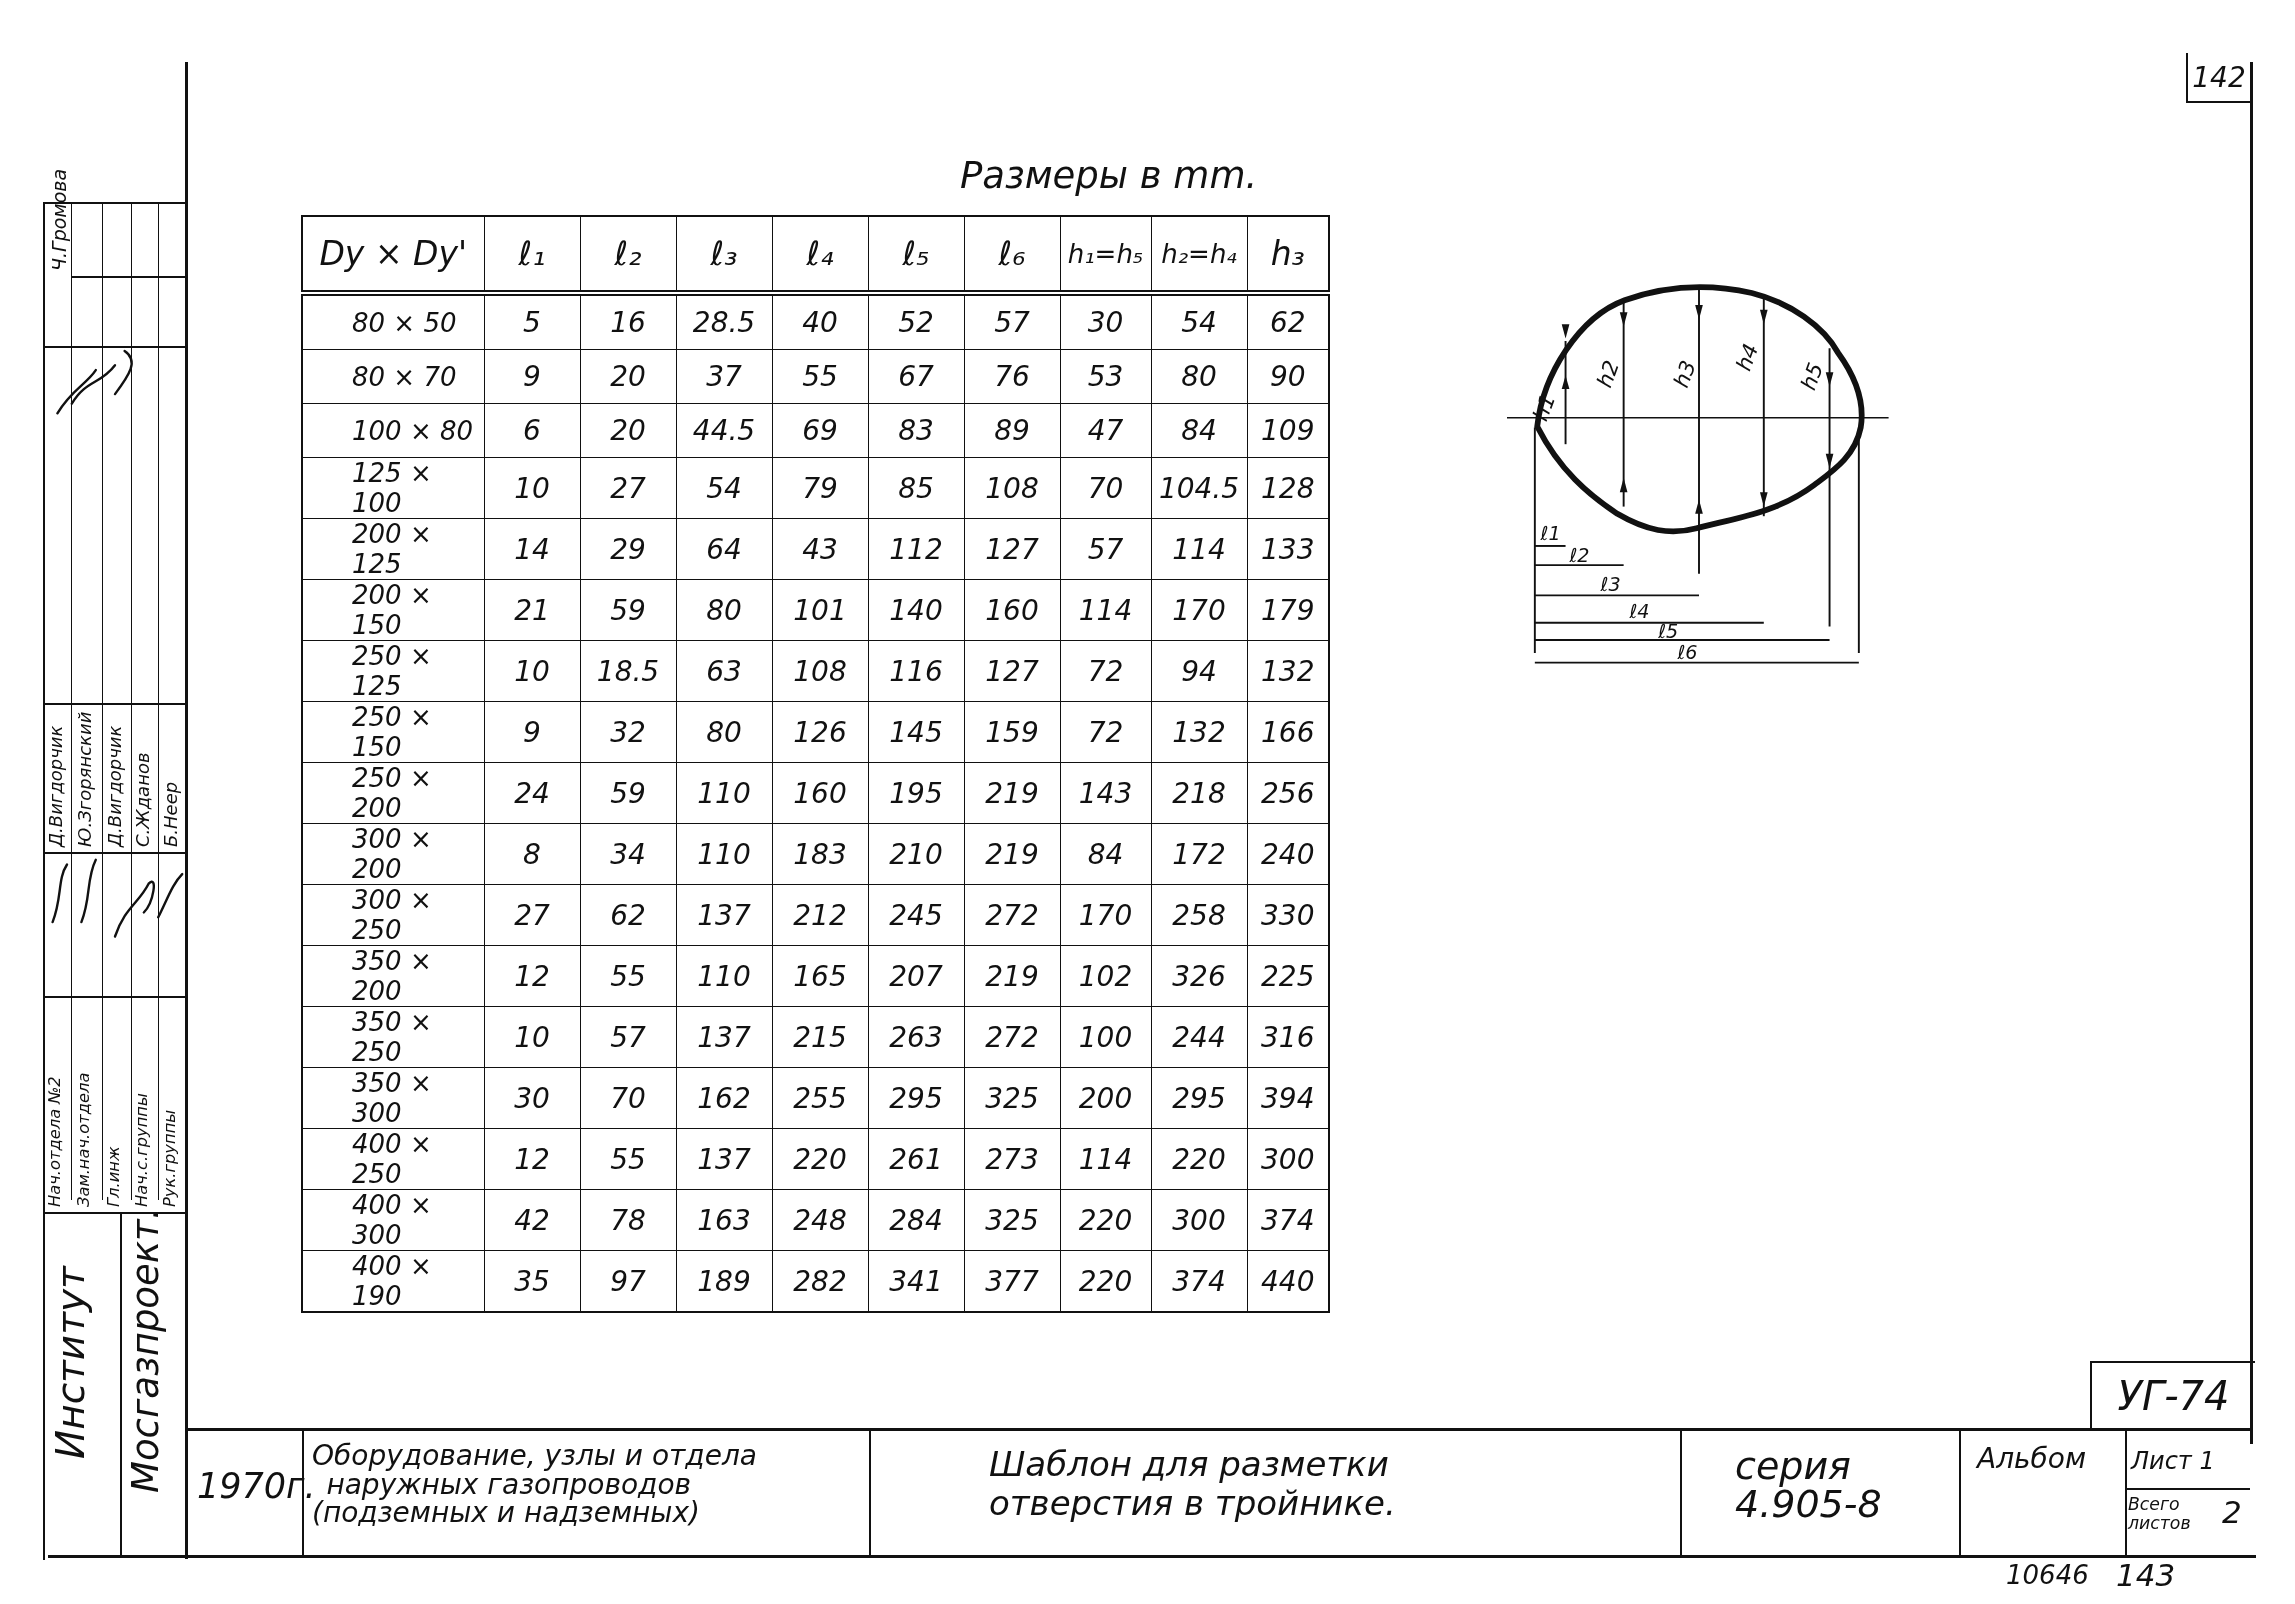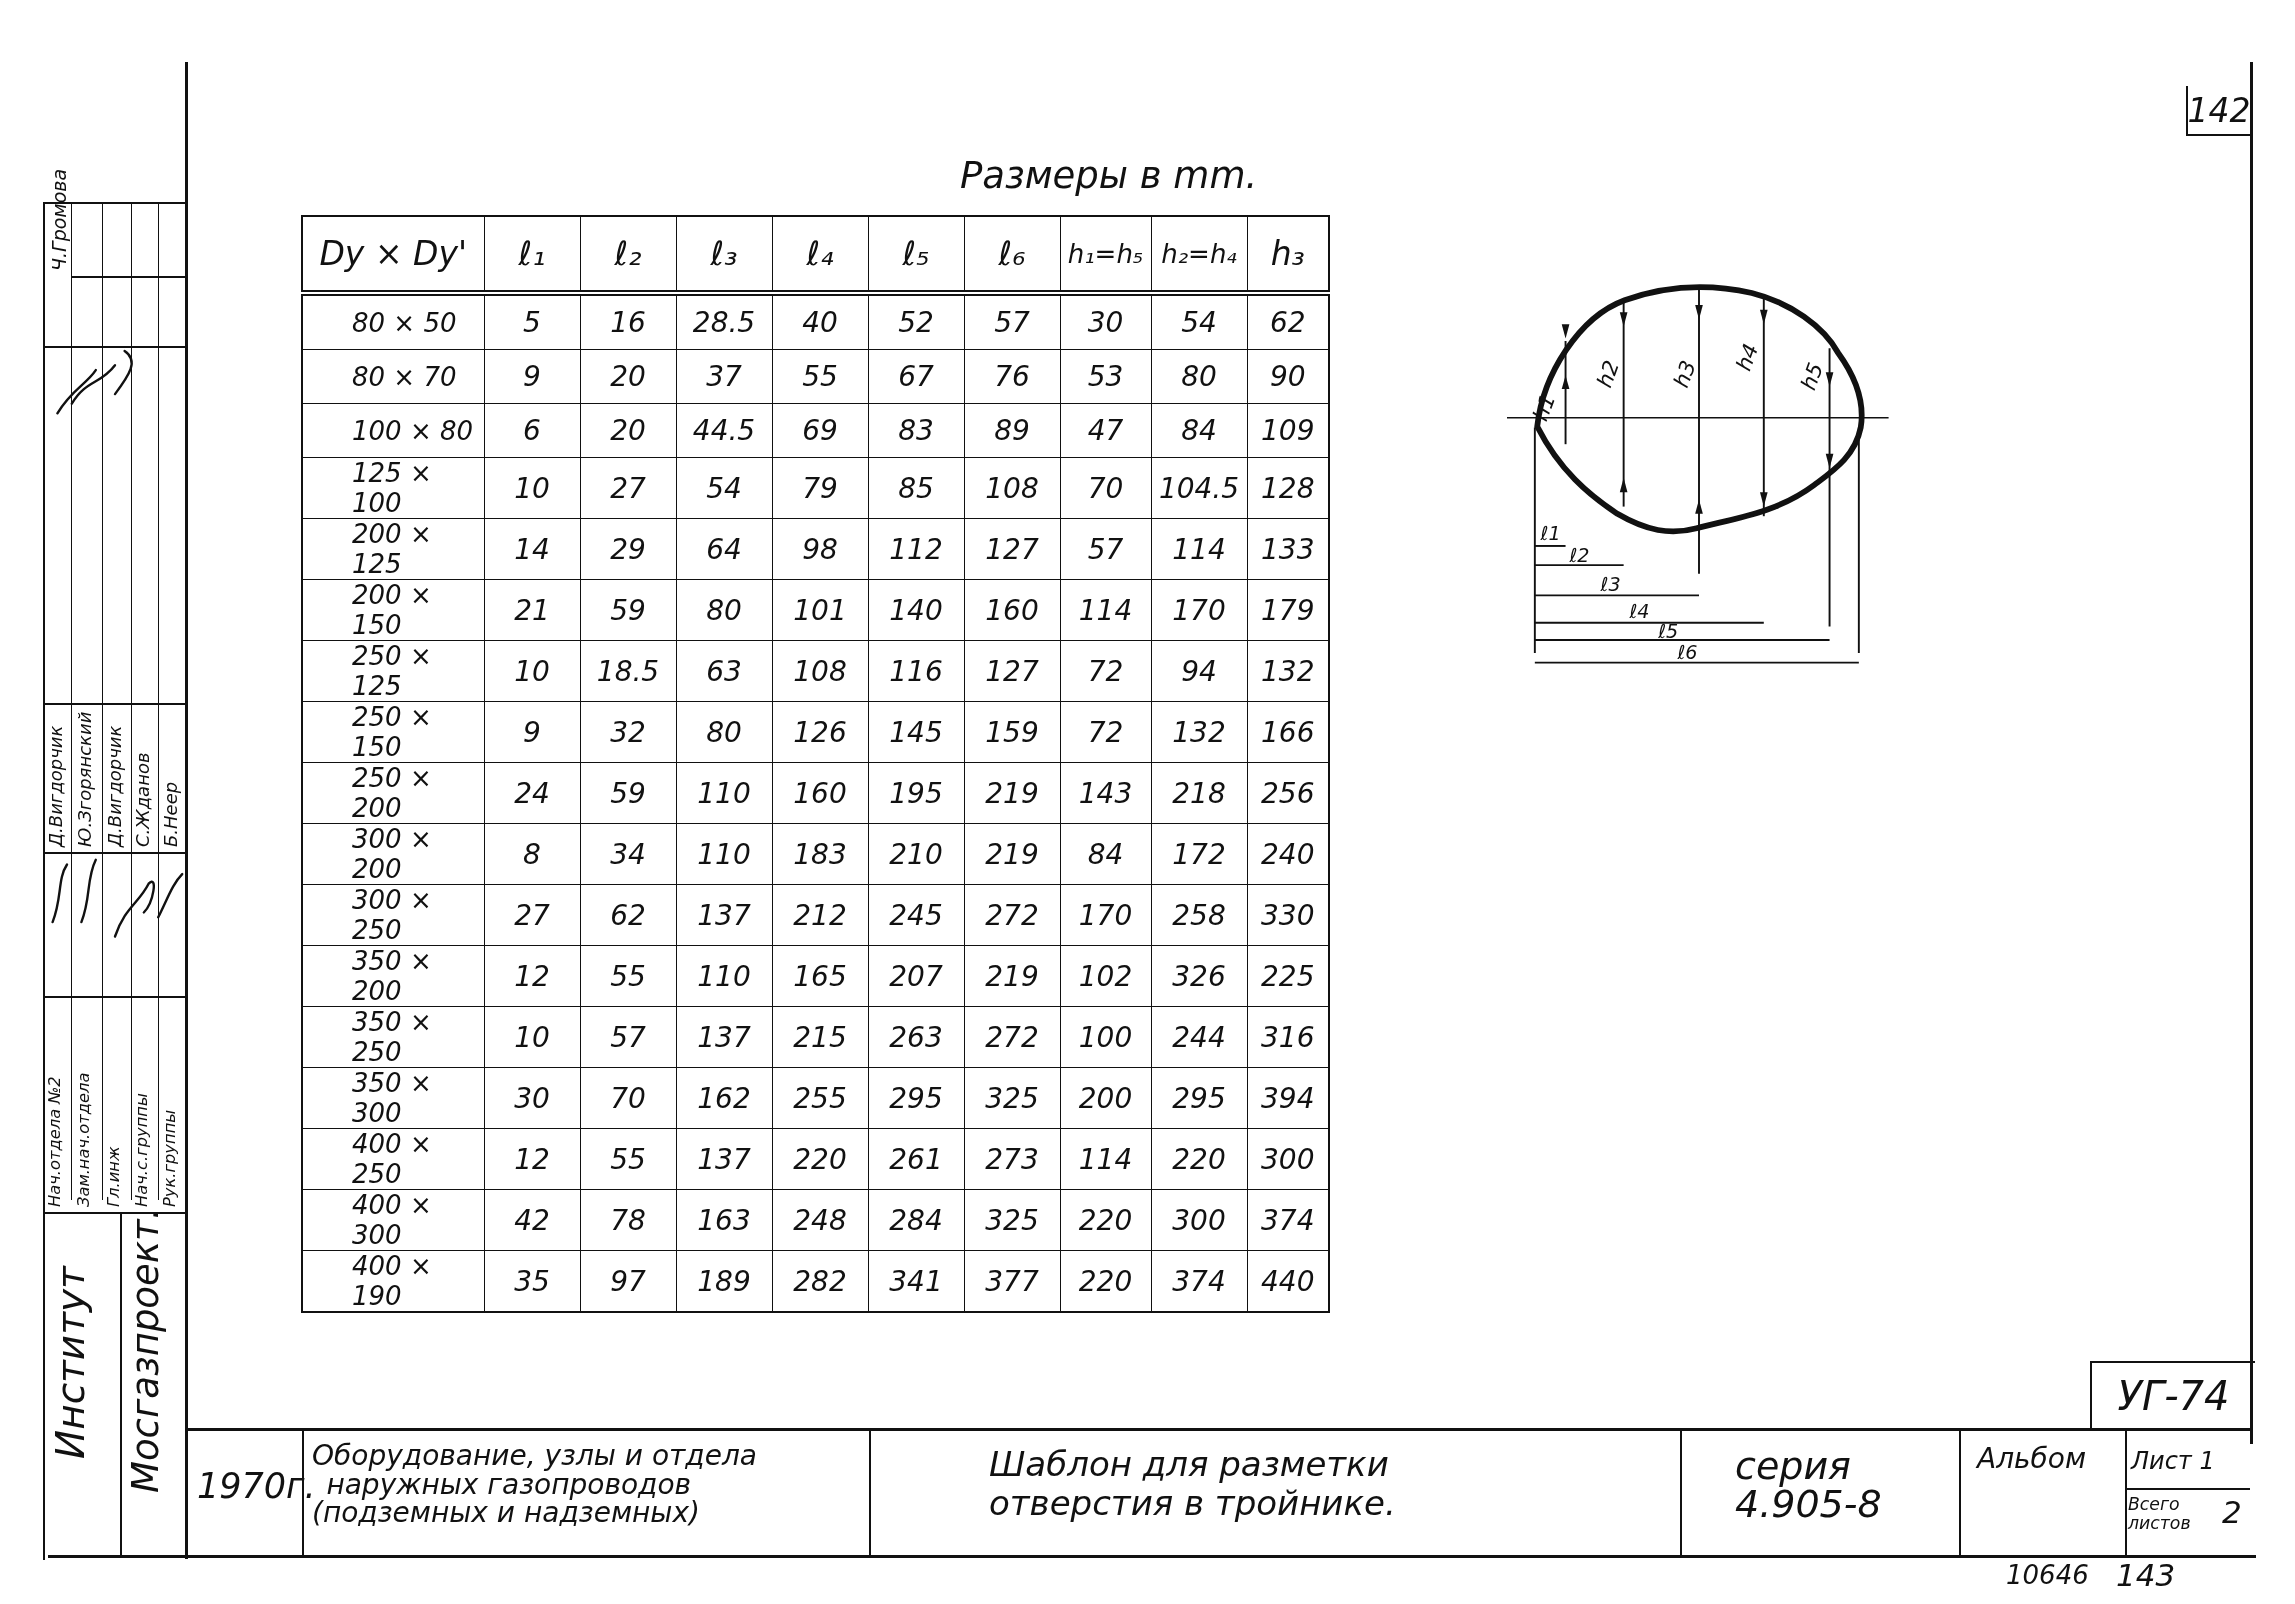--- a/index.html
+++ b/index.html
@@ -5,22 +5,22 @@
   html, body { margin:0; padding:0; background:#ffffff; }
   body { width:2295px; height:1604px; position:relative; overflow:hidden;
          font-family:"DejaVu Sans", sans-serif; color:#111; }
   .ital { font-style:italic; font-family:"DejaVu Sans", sans-serif; }
   .abs { position:absolute; }
   .hline { position:absolute; background:#111; }
   .vline { position:absolute; background:#111; }
 
   
   #page-num-box { left:2186px; top:53px; width:62px; height:48px;
-    border-left:2.4px solid #111; border-bottom:2.4px solid #111; font-size:33px;
-    display:flex; align-items:center; justify-content:center;margin-top:33px; }
+    border-left:2.4px solid #111; border-bottom:2.4px solid #111; font-size:28px;
+    display:flex; align-items:center; justify-content:center; }
 
   
   #dims-note { left:960px; top:154px; font-size:37px; }
 
   
   #table { position:absolute; left:301px; top:215px; border-collapse:collapse;
            table-layout:fixed; }
   #table td, #table th { border:1.9px solid #111; text-align:center;
            vertical-align:middle; font-style:italic; font-weight:normal;
            font-size:28px; padding:0; }
@@ -130,21 +130,21 @@
         <td>108</td>
         <td>70</td>
         <td>104.5</td>
         <td>128</td>
       </tr>
       <tr>
         <td class="size">200 × 125</td>
         <td>14</td>
         <td>29</td>
         <td>64</td>
-        <td>98</td>
+        <td>43</td>
         <td>112</td>
         <td>127</td>
         <td>57</td>
         <td>114</td>
         <td>133</td>
       </tr>
       <tr>
         <td class="size">200 × 150</td>
         <td>21</td>
         <td>59</td>

